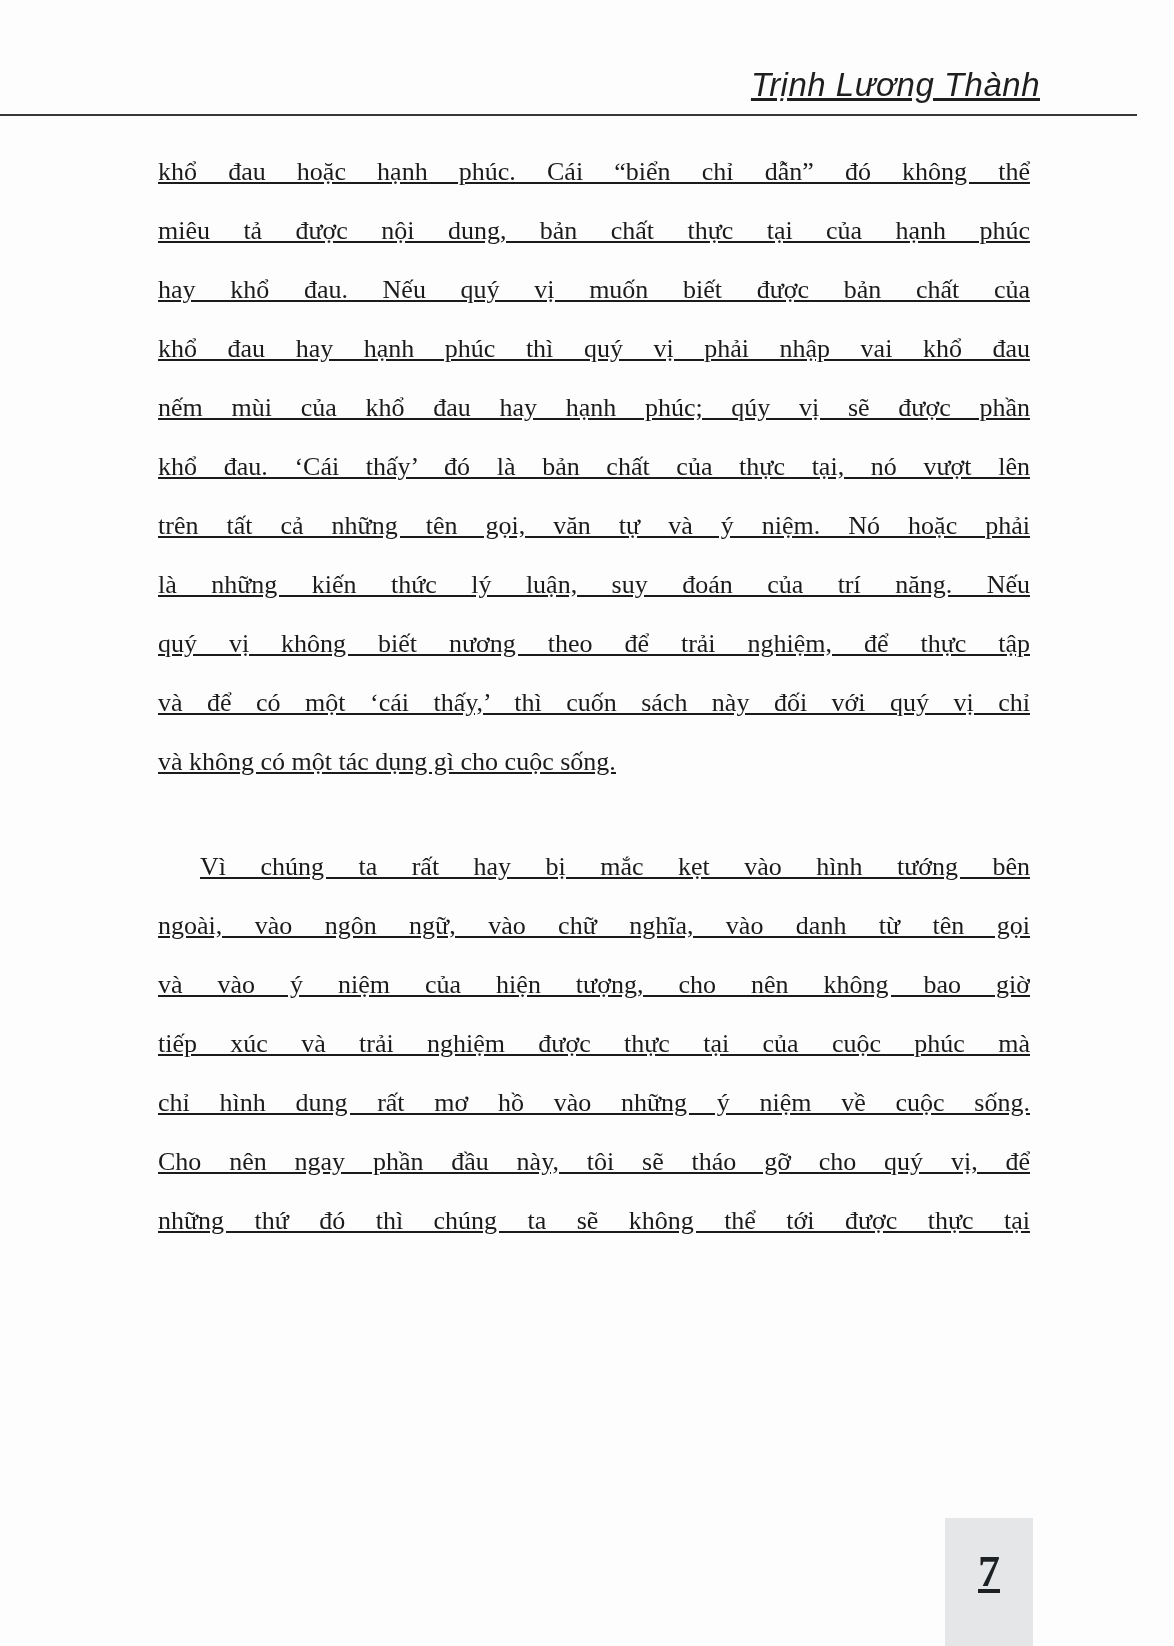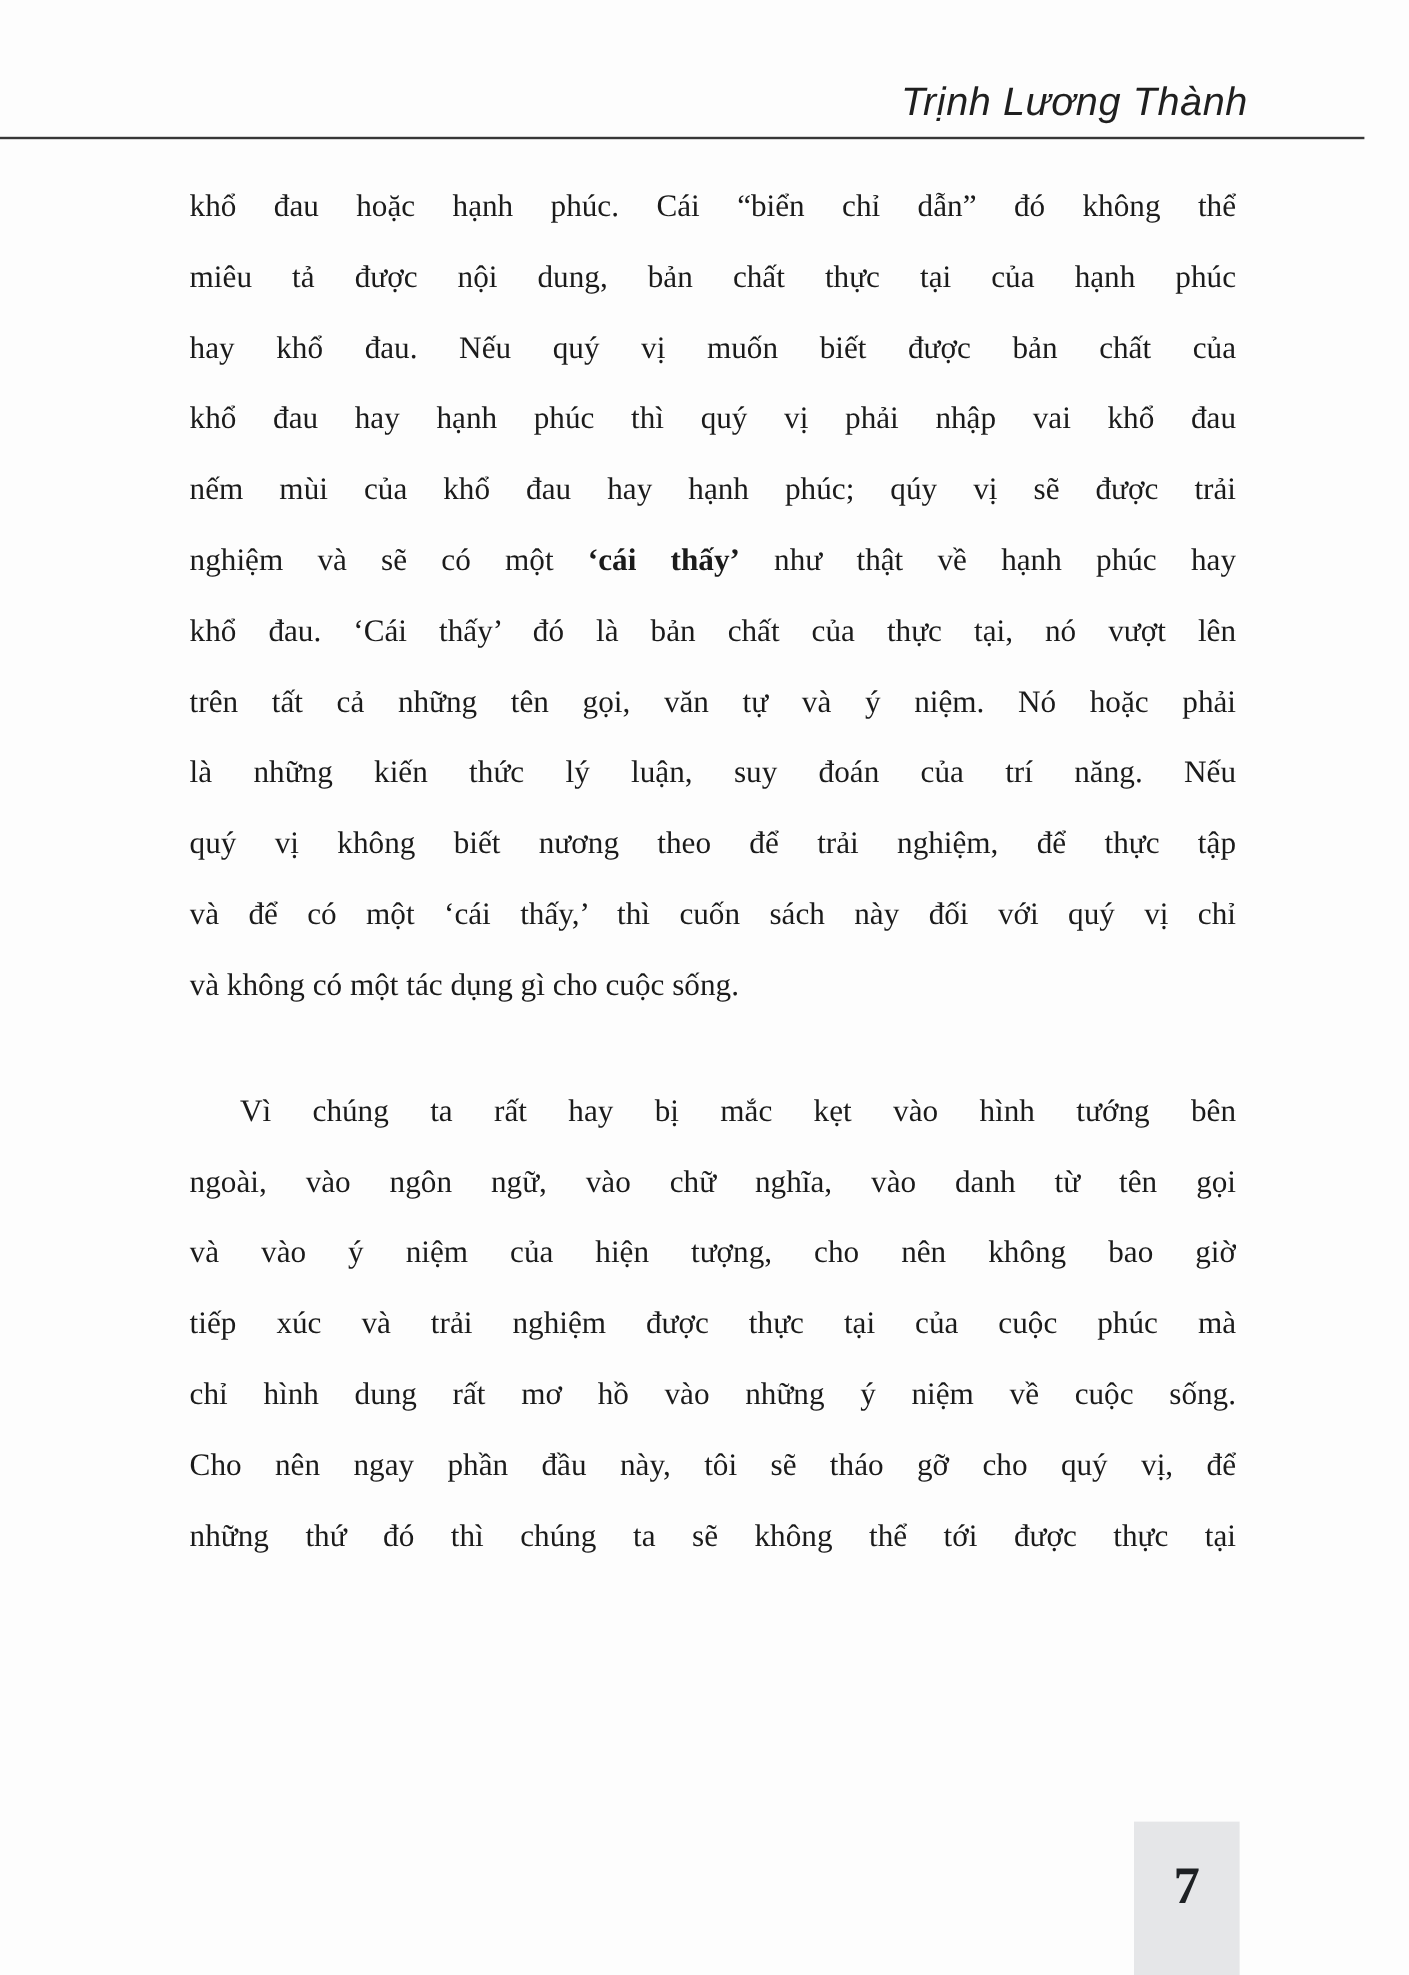--- a/index.html
+++ b/index.html
@@ -1,15 +1,15 @@
 <!DOCTYPE html>
 <html><head>
 <meta charset="utf-8">
 <style>
-  * { margin: 0; padding: 0; box-sizing: border-box; }
+  * { margin: 0; padding: 0; box-sizing: border-box; text-decoration: underline; }
   html, body { width: 1174px; height: 1646px; }
   body {
     position: relative;
     background: #fdfdfd;
     font-family: "Liberation Serif", "DejaVu Serif", serif;
     color: #1b1b1b;
     overflow: hidden;
   }
   .page { position: absolute; inset: 0; }
 
@@ -81,22 +81,21 @@
 
   <div class="header-rule"></div>
 
   <div class="body-text">
 
     <div class="paragraph">
       <div class="line">khổ đau hoặc hạnh phúc. Cái “biển chỉ dẫn” đó không thể</div>
       <div class="line">miêu tả được nội dung, bản chất thực tại của hạnh phúc</div>
       <div class="line">hay khổ đau. Nếu quý vị muốn biết được bản chất của</div>
       <div class="line">khổ đau hay hạnh phúc thì quý vị phải nhập vai khổ đau</div>
-      <div class="line">nếm mùi của khổ đau hay hạnh phúc; qúy vị sẽ được trải</div>
-      <div class="line"><span>nghiệm và sẽ có một </span><span class="bold-phrase">‘cái thấy’</span><span> như thật về hạnh phúc hay</span></div>
+      <div class="line">nếm mùi của khổ đau hay hạnh phúc; qúy vị sẽ được phần</div>
       <div class="line">khổ đau. ‘Cái thấy’ đó là bản chất của thực tại, nó vượt lên</div>
       <div class="line">trên tất cả những tên gọi, văn tự và ý niệm. Nó hoặc phải</div>
       <div class="line">là những kiến thức lý luận, suy đoán của trí năng. Nếu</div>
       <div class="line">quý vị không biết nương theo để trải nghiệm, để thực tập</div>
       <div class="line">và để có một ‘cái thấy,’ thì cuốn sách này đối với quý vị chỉ</div>
       <div class="line last-of-para">và không có một tác dụng gì cho cuộc sống.</div>
     </div>
 
     <div class="paragraph">
       <div class="line indented">Vì chúng ta rất hay bị mắc kẹt vào hình tướng bên</div>

